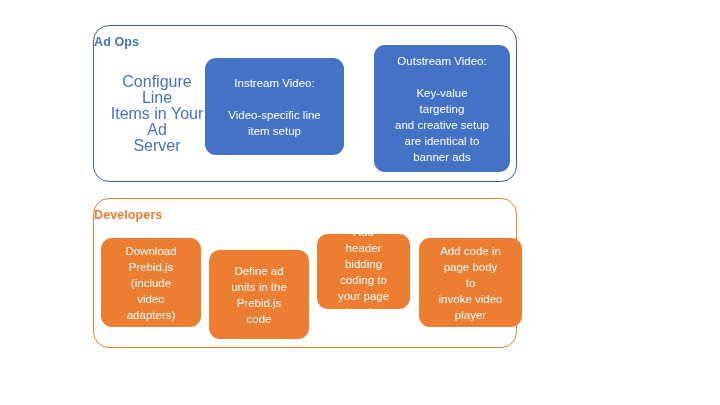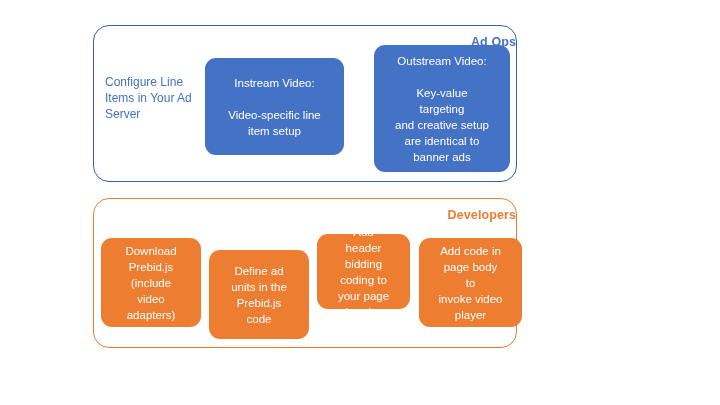--- a/index.html
+++ b/index.html
@@ -42,42 +42,43 @@
     top: 198px;
     width: 424px;
     height: 150px;
     border: 1.4px solid #ED7D31;
   }
 
   .group-title {
     position: absolute;
     left: 0;
     width: 100%;
-    text-align: right;
+    text-align: left;
     font-weight: bold;
     font-size: 12.5px;
     letter-spacing: 0.1px;
   }
   .group-adops .group-title {
     top: 9px;
     color: #4472C4;
   }
   .group-devs .group-title {
     top: 9px;
     color: #ED7D31;
   }
 
   
   .plain-text {
     position: absolute;
     left: 105px;
     top: 74px;
     width: 104px;
+    text-align: center;
     color: #4472C4;
-    font-size: 12px;
+    font-size: 16px;
     line-height: 16px;
   }
 
   
   .box {
     position: absolute;
     box-sizing: border-box;
     border-radius: 11px;
     color: #ffffff;
     display: flex;

